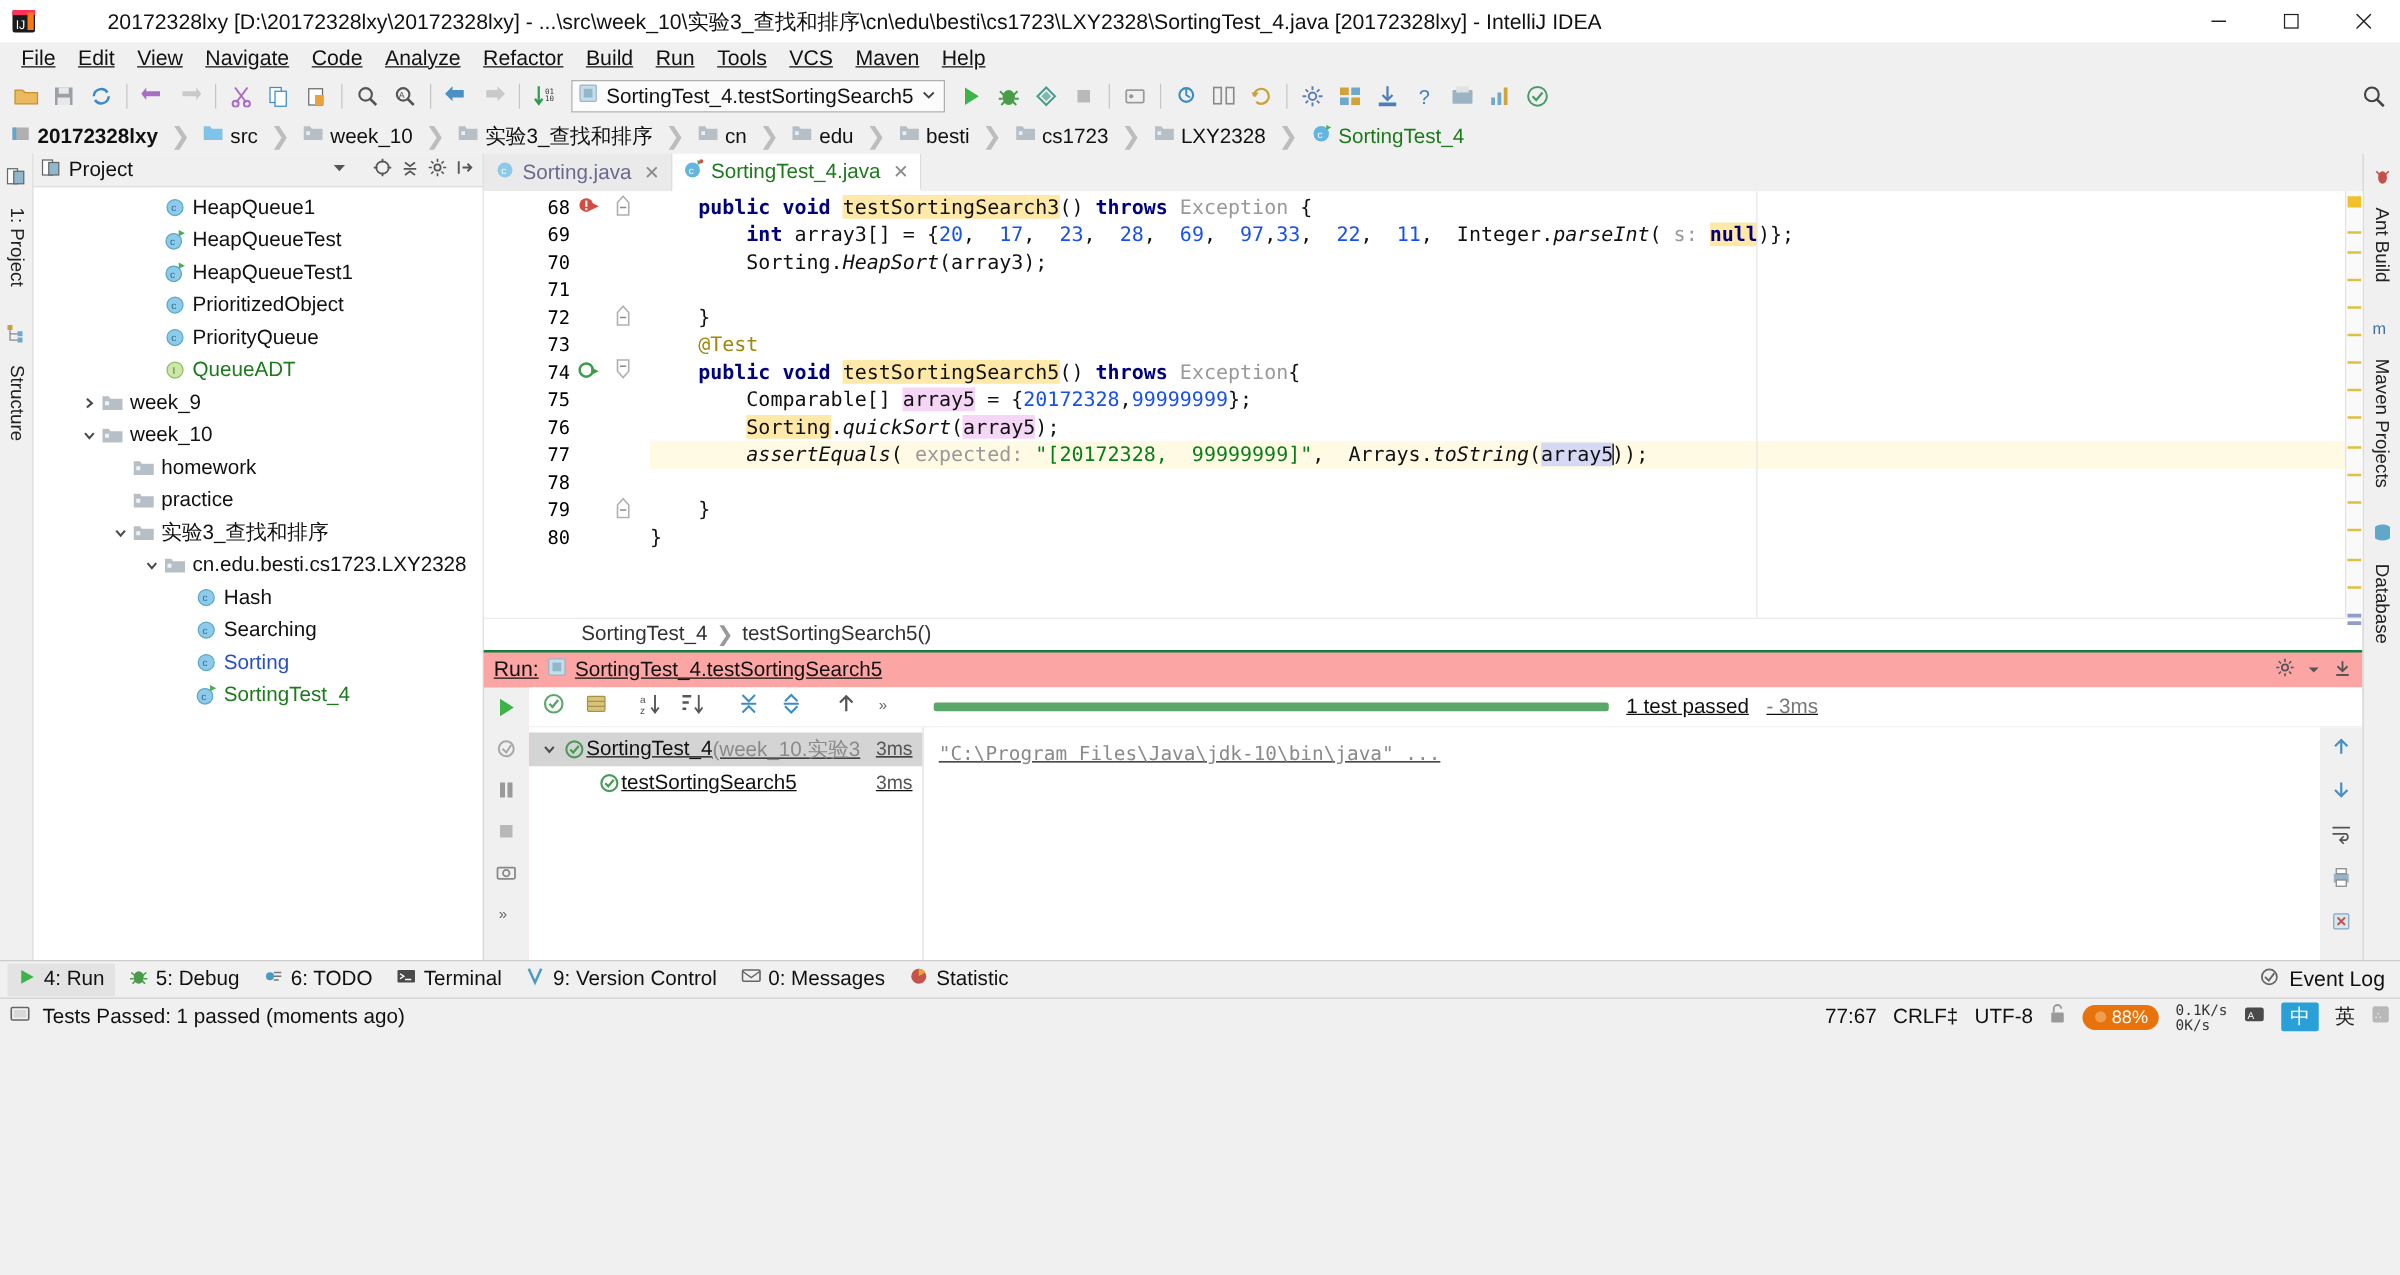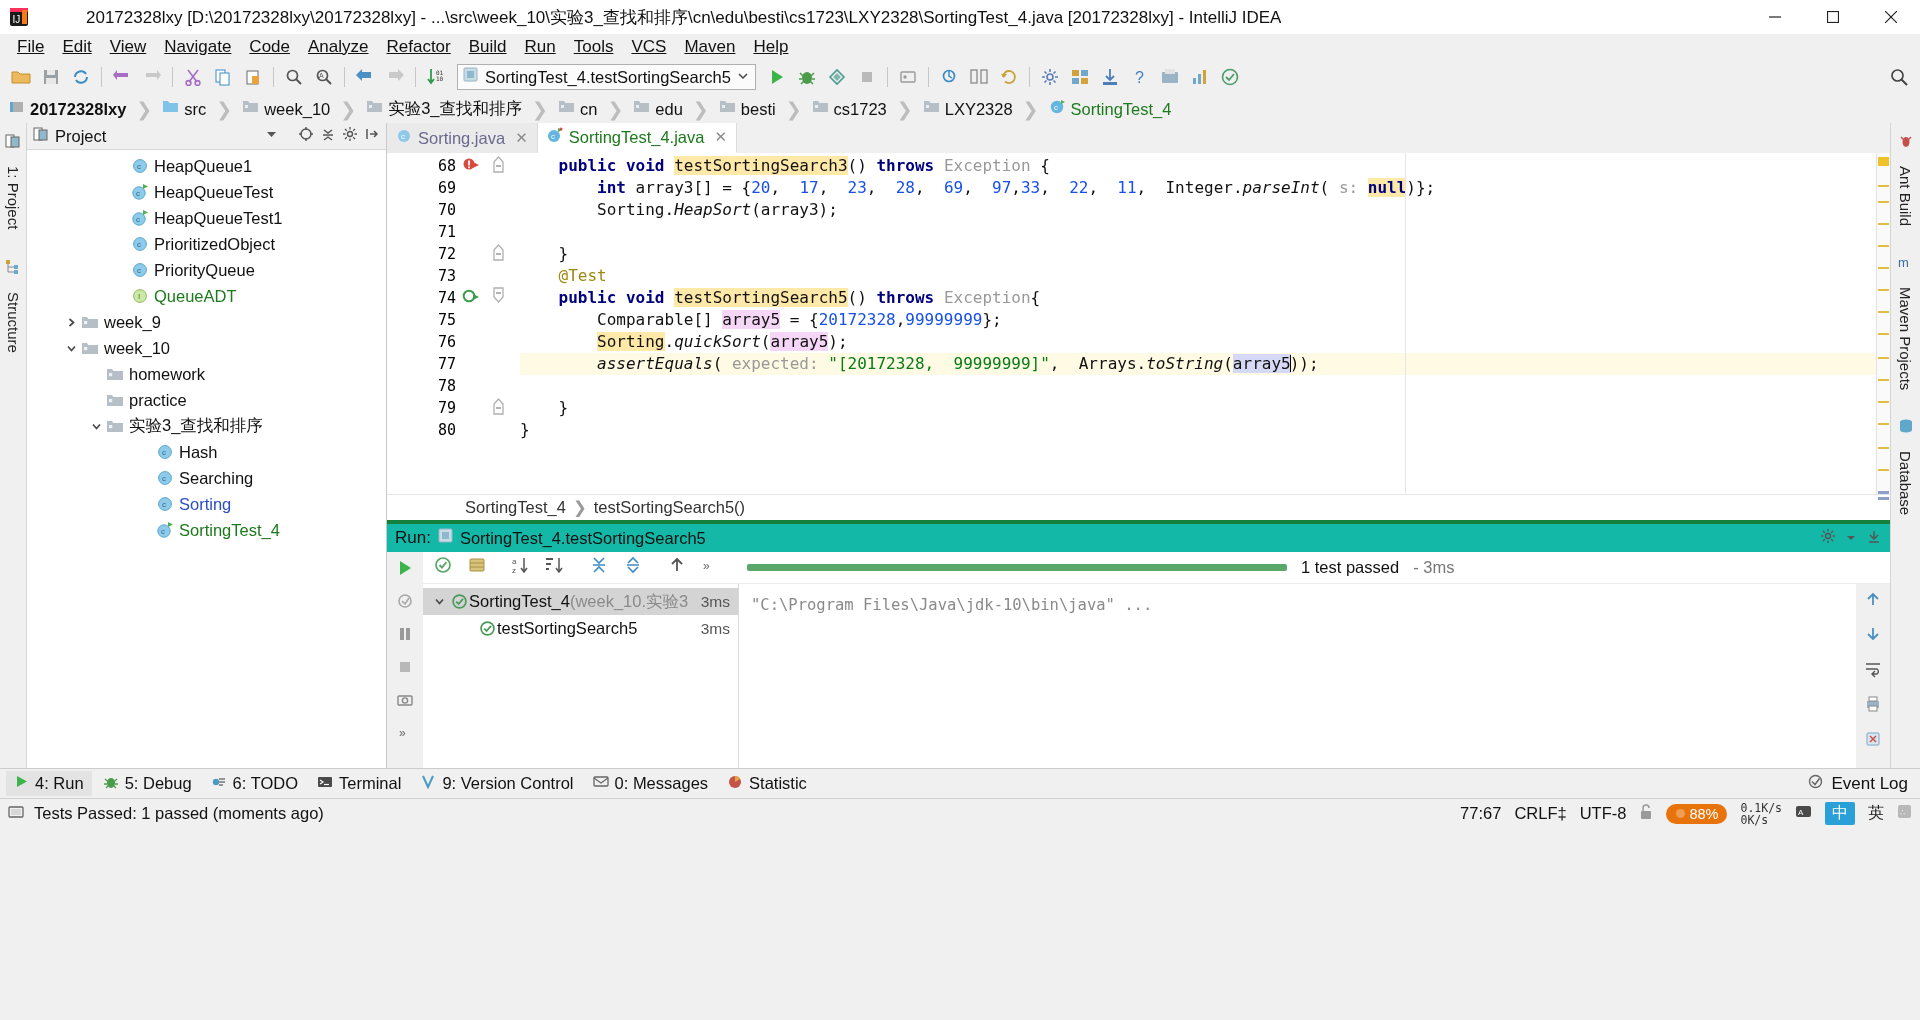--- a/index.html
+++ b/index.html
@@ -106,22 +106,22 @@
 
   
   .markerbar{ width:14px; flex:0 0 14px; background:#fafafa; position:relative;
               border-left:1px solid #e2e2e2;}
   .mtick{ position:absolute; right:1px; height:2px; width:11px; }
 
   .breadcrumb-bottom{ height:26px; display:flex; align-items:center; gap:7px; padding-left:78px;
         font-size:16.5px; color:#333; background:#ffffff; border-top:1px solid #e6e6e6; flex:0 0 26px;}
 
   
-  .runpanel{ flex:0 0 248px; display:flex; flex-direction:column; background:#14b8a6;
-             border-top:4px solid #15803d; }
+  .runpanel{ flex:0 0 248px; display:flex; flex-direction:column; background:#fca5a5;
+             border-top:2px solid #15803d;text-decoration:underline; }
   .run-header{ height:28px; display:flex; align-items:center; gap:7px; padding:0 8px; flex:0 0 28px;}
   .run-header .rtitle{ font-size:16.5px; }
   .run-header .rright{ margin-left:auto; display:flex; align-items:center; gap:10px;}
   .run-body{ flex:1 1 auto; display:flex; min-height:0; }
   .run-toolbar{ width:36px; flex:0 0 36px; display:flex; flex-direction:column;
                 align-items:center; padding-top:4px; gap:9px; background:#f0f0f0;}
   .run-ico{ width:26px;height:24px; display:flex;align-items:center;justify-content:center;}
   .run-main{ flex:1 1 auto; display:flex; flex-direction:column; min-width:0; background:#fff;}
   .run-top{ height:32px; display:flex; align-items:center; gap:14px; padding:0 10px; flex:0 0 32px;
             background:#ffffff; border-bottom:1px solid #eee;}
@@ -699,20 +699,34 @@
                 <path d="M3 4.5 L6.5 8.5 L10 4.5" stroke="#4a4a4a" stroke-width="1.7" fill="none"></path>
               </svg>
             </span>
             <span class="ticon">
               <svg width="18" height="15" viewBox="0 0 18 15">
                 <path d="M1 2h5l1.4 2H17v9H1z" fill="#b6bfc6"></path>
                 <rect x="3" y="6" width="3.2" height="3.2" fill="#eef3f6"></rect>
               </svg>
             </span>
             <span class="tlabel">实验3_查找和排序</span>
+          </div>
+          <div class="trow " style="padding-left: 85px;">
+            <span class="tw">
+              <svg width="13" height="13" viewBox="0 0 13 13">
+                <path d="M3 4.5 L6.5 8.5 L10 4.5" stroke="#4a4a4a" stroke-width="1.7" fill="none"></path>
+              </svg>
+            </span>
+            <span class="ticon">
+              <svg width="18" height="15" viewBox="0 0 18 15">
+                <path d="M1 2h5l1.4 2H17v9H1z" fill="#b6bfc6"></path>
+                <rect x="3" y="6" width="3.2" height="3.2" fill="#eef3f6"></rect>
+              </svg>
+            </span>
+            <span class="tlabel">cn.edu.besti.cs1723.LXY2328</span>
           </div>
           <div class="trow " style="padding-left: 110px;">
             <span class="tw"></span>
             <span class="ticon">
               <svg width="18" height="18" viewBox="0 0 18 18">
                 <circle cx="9" cy="9" r="6.4" fill="#8ecaea"></circle>
                 <circle cx="9" cy="9" r="6.4" fill="none" stroke="#5aa8cc"></circle>
                 <text x="6" y="12" font-size="8" fill="#2a6a8a" font-family="Liberation Sans, sans-serif">c</text>
               </svg>
             </span>

